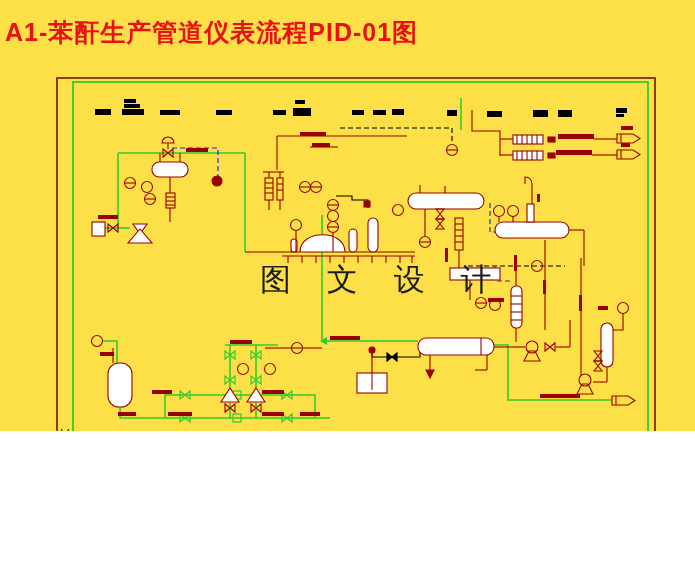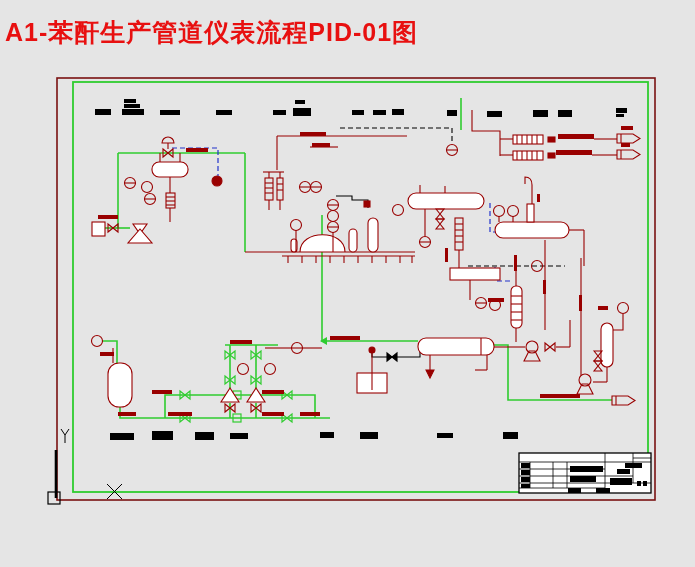--- a/index.html
+++ b/index.html
@@ -1,16 +1,16 @@
 <!DOCTYPE html>
 <html><head>
 <meta charset="utf-8">
 <style>
   html,body{margin:0;padding:0;background:#ffffff;}
-  .page{position:relative;width:695px;height:567px;background:#e5e5e5;overflow:hidden;
+  .page{position:relative;width:695px;height:431px;background:#fde047;overflow:hidden;
         font-family:"Liberation Sans", sans-serif;}
   .main-title{position:absolute;left:5px;top:16px;font-size:25px;font-weight:bold;
         color:#e81010;letter-spacing:1px;white-space:nowrap;
         font-family:"Liberation Sans", sans-serif;}
   .drawing-svg{position:absolute;left:0;top:0;}
   .watermark{position:absolute;left:260px;top:259px;width:180px;font-size:31px;
         color:#1c1c1c;letter-spacing:13px;white-space:nowrap;
         font-family:"DejaVu Serif", serif;}
 </style>
 </head>
@@ -380,14 +380,15 @@
           <rect x="617" y="469" width="13" height="5"></rect>
         <rect x="610" y="478" width="22" height="7"></rect>
         <rect x="568" y="488" width="13" height="5"></rect>
           <rect x="596" y="488" width="14" height="5"></rect>
         <rect x="637" y="481" width="4" height="5"></rect>
           <rect x="643" y="481" width="4" height="5"></rect>
       </g>
     </g>
   </svg>
 
+  <div class="watermark">图 文 设 计</div>
 
 </div>
 
 </body></html>

